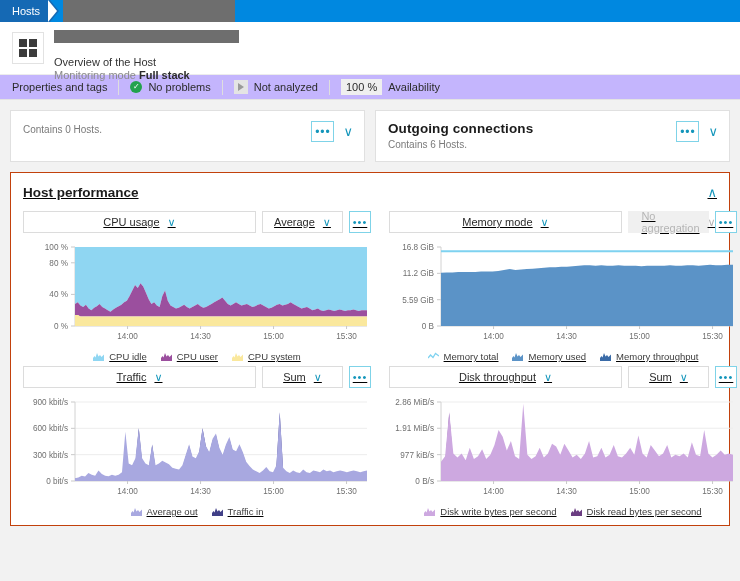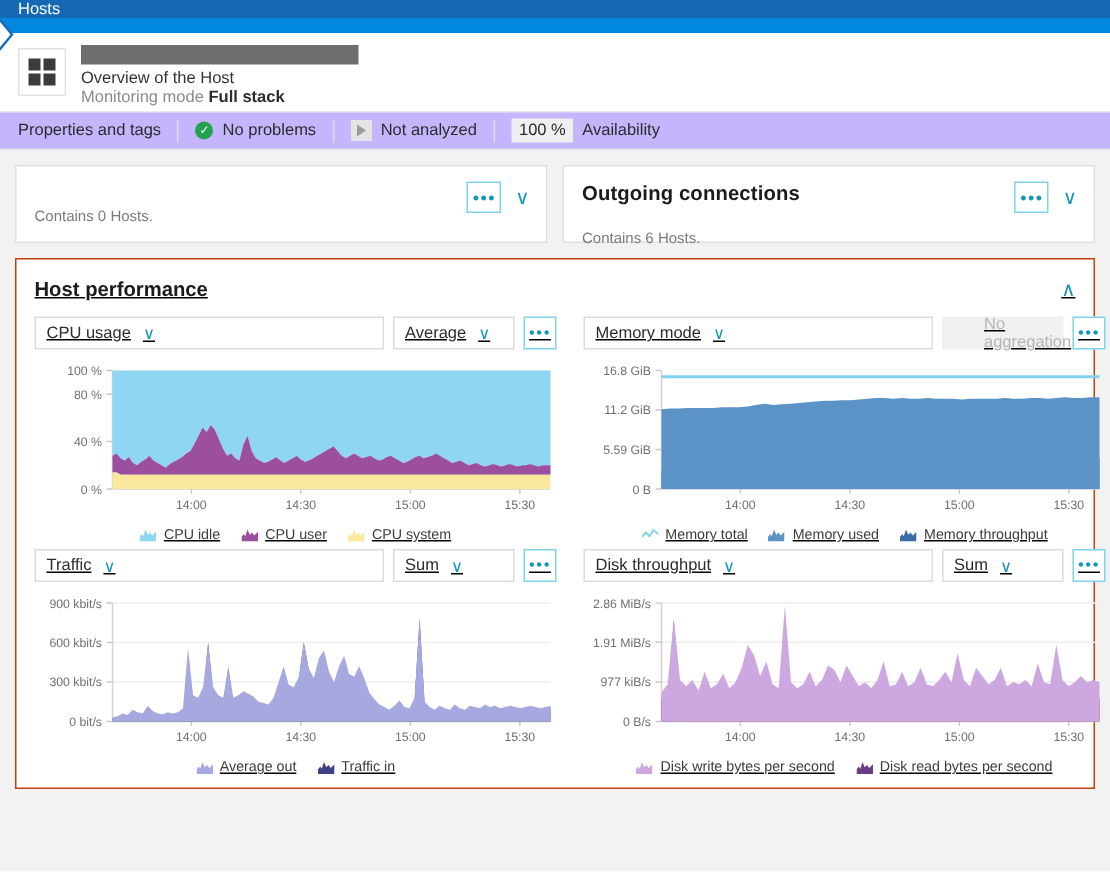--- a/index.html
+++ b/index.html
@@ -7,21 +7,21 @@
     width: 740px; height: 581px;
     background: #fff;
     font-family: "Liberation Sans", sans-serif;
     -webkit-font-smoothing: antialiased;
     overflow: hidden;
   }
   .page { position: relative; width: 740px; height: 581px; background:#f2f2f2; }
 
   
   .crumbbar {
-    position: relative; height: 22px; background: #0088e0; display:flex; align-items:stretch;flex-direction:column;
+    position: relative; height: 22px; background: #0088e0; display:flex; align-items:stretch;
   }
   .crumb-hosts {
     background:#1569b4; color:#fff; font-size:11px; display:flex; align-items:center;
     padding: 0 10px 0 12px; position:relative; z-index:2;
   }
   .crumb-arrow {
     width:0; height:0; border-top:11px solid transparent; border-bottom:11px solid transparent;
     border-left:9px solid #1569b4; position:relative; z-index:2;
   }
   .crumb-arrow::after{
@@ -35,21 +35,21 @@
   .hostheader { background:#fff; padding:8px 0 0 0; height:52px; }
   .hostheader-row { display:flex; align-items:flex-start; padding-left:12px; }
   .win-icon {
     width:32px;height:32px;background:#fff;border:1px solid #e2e2e2;display:flex;
     align-items:center;justify-content:center;margin-top:2px;
   }
   .win-glyph { display:grid; grid-template-columns:8px 8px; grid-template-rows:8px 8px; gap:2px; }
   .win-glyph span { background:#3c3c3c; display:block; }
   .host-text { margin-left:10px; }
   .host-redacted { width:185px;height:13px;background:#6e6e6e; }
-  .host-sub { font-size:11px;color:#333;margin-top:3px; }
+  .host-sub { font-size:11px;color:#333;margin-top:13px; }
   .host-mode { font-size:11px;color:#8a8a8a;margin-top:1px; }
   .host-mode b { color:#2b2b2b; font-weight:bold; }
 
   
   .statusbar {
     background:#c4b5fd; border-top:1px solid #ececec; border-bottom:1px solid #e3e3e3;
     height:26px; display:flex; align-items:center; padding-left:12px; font-size:11px; color:#2b2b2b;
   }
   .statusbar .seg { display:flex; align-items:center; }
   .statusbar .divider { width:1px;height:15px;background:#dedede;margin:0 11px; }
@@ -64,41 +64,41 @@
   .notan i { width:0;height:0;border-top:4px solid transparent;border-bottom:4px solid transparent;border-left:6px solid #9a9a9a; display:block;}
   .pctbox { background:#efefef; padding:2px 5px; margin-right:6px; }
 
   
   .cards-row { display:flex; gap:10px; padding:10px 10px 0 10px; }
   .card {
     background:#fff; border:1px solid #e0e0e0; flex:1; position:relative;
   }
   .conn-card { height:52px; padding:10px 12px 0 12px; }
   .conn-title { font-size:13.5px; font-weight:bold; color:#1b1b1b; letter-spacing:.1px;}
-  .conn-sub { font-size:10px;color:#7a7a7a;margin-top:18px; }
+  .conn-sub { font-size:10px;color:#7a7a7a;margin-top:3px; }
   .card-actions { position:absolute; top:10px; right:11px; display:flex; align-items:center; gap:9px; }
   .dots-btn {
     width:23px;height:21px;border:1px solid #7fd3e8;background:#fff;display:flex;
     align-items:center;justify-content:center;color:#1496bb;font-size:12px;letter-spacing:1px;line-height:1;
   }
   .chev { color:#1496bb; font-size:13px; line-height:1; }
 
   
   .perf { margin:10px 10px 0 10px; background:#fff; border:1px solid #c2410c; padding:12px 12px 8px 12px;text-decoration:underline; }
   .perf-head { display:flex; align-items:center; justify-content:space-between; }
   .perf-title { font-size:13.5px;font-weight:bold;color:#1b1b1b; }
   .perf-collapse { color:#1496bb; font-size:13px; }
 
   .charts-grid { display:grid; grid-template-columns: 1fr 1fr; column-gap:18px; row-gap:4px; margin-top:11px;}
 
   .chart-block { }
   .ctrl-row { display:flex; align-items:center; gap:6px; }
   .sel {
     height:22px; border:1px solid #dcdcdc; background:#fff; display:flex; align-items:center;
-    justify-content:flex-start; padding:0 7px; font-size:11px; color:#2b2b2b;
+    justify-content:center; padding:0 7px; font-size:11px; color:#2b2b2b;
   }
   .sel .cv { color:#1496bb; font-size:11px; margin-left:8px; }
   .sel-metric { flex:1 1 auto; }
   .sel-agg { width:81px; flex:0 0 81px; }
   .sel-disabled { border-color:transparent; background:#f0f0f0; color:#b5b5b5;padding-left:27px; }
   .sel-disabled .cv { color:#b5b5b5; }
   .dots-sm {
     width:22px;height:22px;border:1px solid #7fd3e8;background:#fff;display:flex;
     align-items:center;justify-content:center;color:#1496bb;font-size:11px;letter-spacing:1px;line-height:1;flex:0 0 22px;
   }

